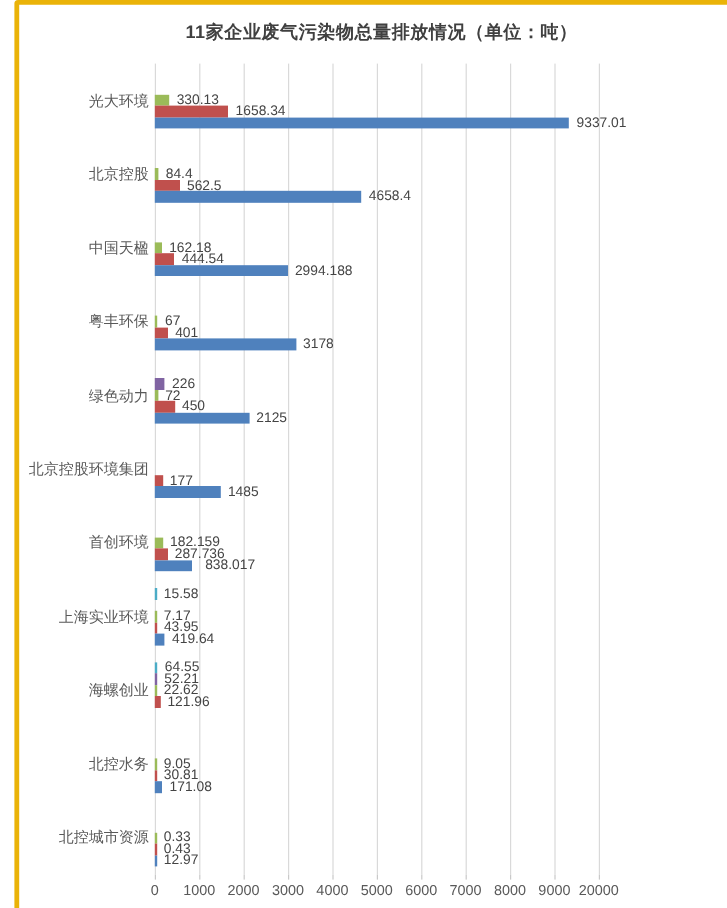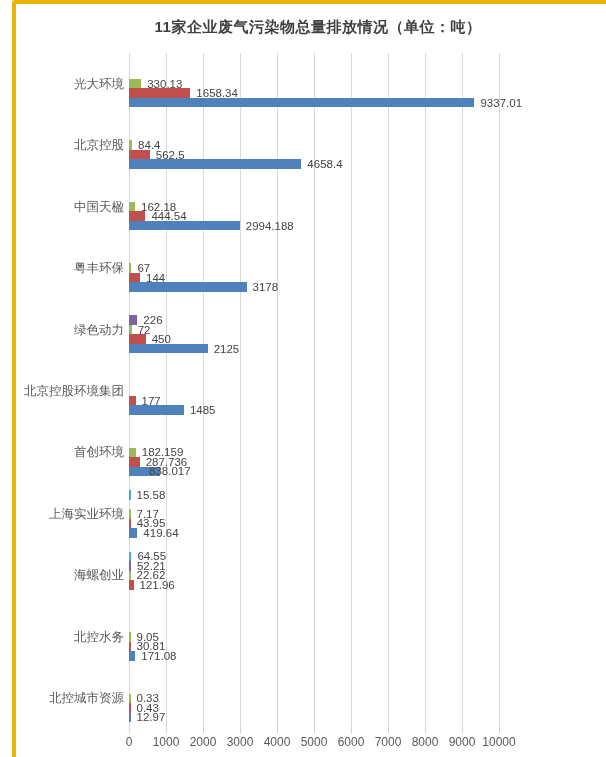--- a/index.html
+++ b/index.html
@@ -75,21 +75,21 @@
       <div class="bar-value-label" style="left: 7.5px; top: 576.818px;">9.05</div>
       <div class="bar" style="left: 0px; top: 640.523px; width: 1.5px; background: rgb(155, 187, 89);"></div>
       <div class="bar-value-label" style="left: 7.5px; top: 638.273px;">0.33</div>
       <div class="bar" style="left: 0px; top: 35.4773px; width: 61.3586px; background: rgb(192, 80, 77);"></div>
       <div class="bar-value-label" style="left: 67.3586px; top: 33.2273px;">1658.34</div>
       <div class="bar" style="left: 0px; top: 96.9318px; width: 20.8125px; background: rgb(192, 80, 77);"></div>
       <div class="bar-value-label" style="left: 26.8125px; top: 94.6818px;">562.5</div>
       <div class="bar" style="left: 0px; top: 158.386px; width: 16.448px; background: rgb(192, 80, 77);"></div>
       <div class="bar-value-label" style="left: 22.448px; top: 156.136px;">444.54</div>
       <div class="bar" style="left: 0px; top: 219.841px; width: 10.989px; background: rgb(192, 80, 77);"></div>
-      <div class="bar-value-label" style="left: 16.989px; top: 217.591px;">144</div>
+      <div class="bar-value-label" style="left: 16.989px; top: 217.591px;">401</div>
       <div class="bar" style="left: 0px; top: 281.295px; width: 16.65px; background: rgb(192, 80, 77);"></div>
       <div class="bar-value-label" style="left: 22.65px; top: 279.045px;">450</div>
       <div class="bar" style="left: 0px; top: 342.75px; width: 6.549px; background: rgb(192, 80, 77);"></div>
       <div class="bar-value-label" style="left: 12.549px; top: 340.5px;">177</div>
       <div class="bar" style="left: 0px; top: 404.205px; width: 10.6462px; background: rgb(192, 80, 77);"></div>
       <div class="bar-value-label" style="left: 16.6462px; top: 401.955px;">287.736</div>
       <div class="bar" style="left: 0px; top: 465.659px; width: 1.62615px; background: rgb(192, 80, 77);"></div>
       <div class="bar-value-label" style="left: 7.62615px; top: 463.409px;">43.95</div>
       <div class="bar" style="left: 0px; top: 527.114px; width: 4.51252px; background: rgb(192, 80, 77);"></div>
       <div class="bar-value-label" style="left: 10.5125px; top: 524.864px;">121.96</div>
@@ -103,21 +103,21 @@
       <div class="bar-value-label" style="left: 178.361px; top: 104.182px;">4658.4</div>
       <div class="bar" style="left: 0px; top: 167.886px; width: 110.785px; background: rgb(79, 129, 189);"></div>
       <div class="bar-value-label" style="left: 116.785px; top: 165.636px;">2994.188</div>
       <div class="bar" style="left: 0px; top: 229.341px; width: 117.586px; background: rgb(79, 129, 189);"></div>
       <div class="bar-value-label" style="left: 123.586px; top: 227.091px;">3178</div>
       <div class="bar" style="left: 0px; top: 290.795px; width: 78.625px; background: rgb(79, 129, 189);"></div>
       <div class="bar-value-label" style="left: 84.625px; top: 288.545px;">2125</div>
       <div class="bar" style="left: 0px; top: 352.25px; width: 54.945px; background: rgb(79, 129, 189);"></div>
       <div class="bar-value-label" style="left: 60.945px; top: 350px;">1485</div>
       <div class="bar" style="left: 0px; top: 413.705px; width: 31.0066px; background: rgb(79, 129, 189);"></div>
-      <div class="bar-value-label" style="left: 20px; top: 411.455px;">838.017</div>
+      <div class="bar-value-label" style="left: 42px; top: 411.455px;">838.017</div>
       <div class="bar" style="left: 0px; top: 475.159px; width: 8.37273px; background: rgb(79, 129, 189);"></div>
       <div class="bar-value-label" style="left: 14.3727px; top: 472.909px;">419.64</div>
       <div class="bar" style="left: 0px; top: 598.068px; width: 6.32996px; background: rgb(79, 129, 189);"></div>
       <div class="bar-value-label" style="left: 12.33px; top: 595.818px;">171.08</div>
       <div class="bar" style="left: 0px; top: 659.523px; width: 1.5px; background: rgb(79, 129, 189);"></div>
       <div class="bar-value-label" style="left: 7.5px; top: 657.273px;">12.97</div>
     </div>
   <div id="categories">
       <div class="category-label" style="top: 71.7273px;">光大环境</div>
       <div class="category-label" style="top: 133.182px;">北京控股</div>
@@ -146,15 +146,15 @@
       <div class="x-tick-label" style="left: 268px;">5000</div>
       <div class="x-tick-mark" style="left: 334.5px;"></div>
       <div class="x-tick-label" style="left: 305px;">6000</div>
       <div class="x-tick-mark" style="left: 371.5px;"></div>
       <div class="x-tick-label" style="left: 342px;">7000</div>
       <div class="x-tick-mark" style="left: 408.5px;"></div>
       <div class="x-tick-label" style="left: 379px;">8000</div>
       <div class="x-tick-mark" style="left: 445.5px;"></div>
       <div class="x-tick-label" style="left: 416px;">9000</div>
       <div class="x-tick-mark" style="left: 482.5px;"></div>
-      <div class="x-tick-label" style="left: 453px;">10000</div>
+      <div class="x-tick-label" style="left: 453px;">20000</div>
     </div>
 </div>
 
 </body></html>

